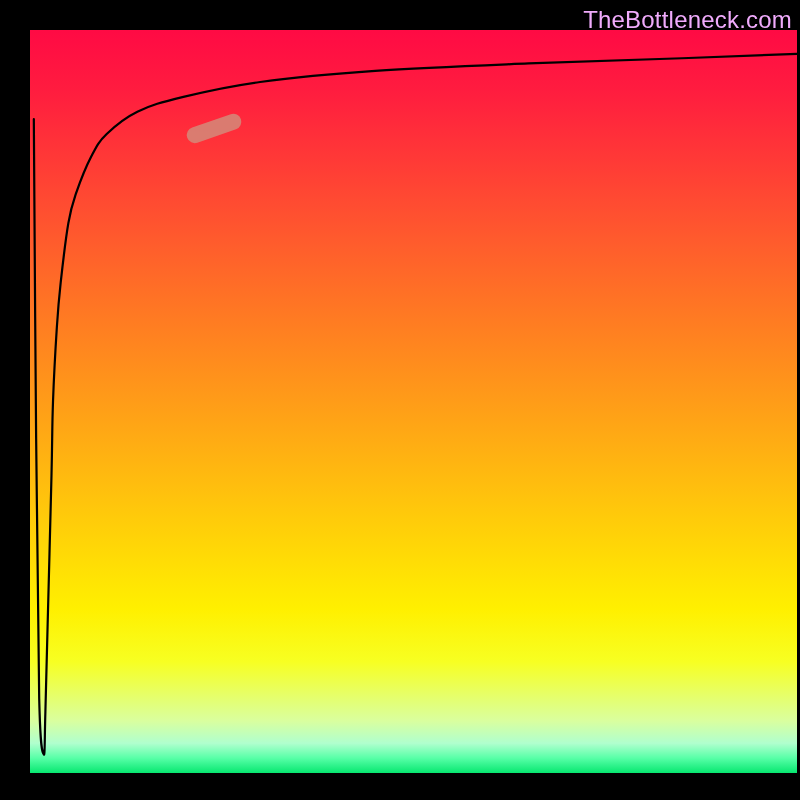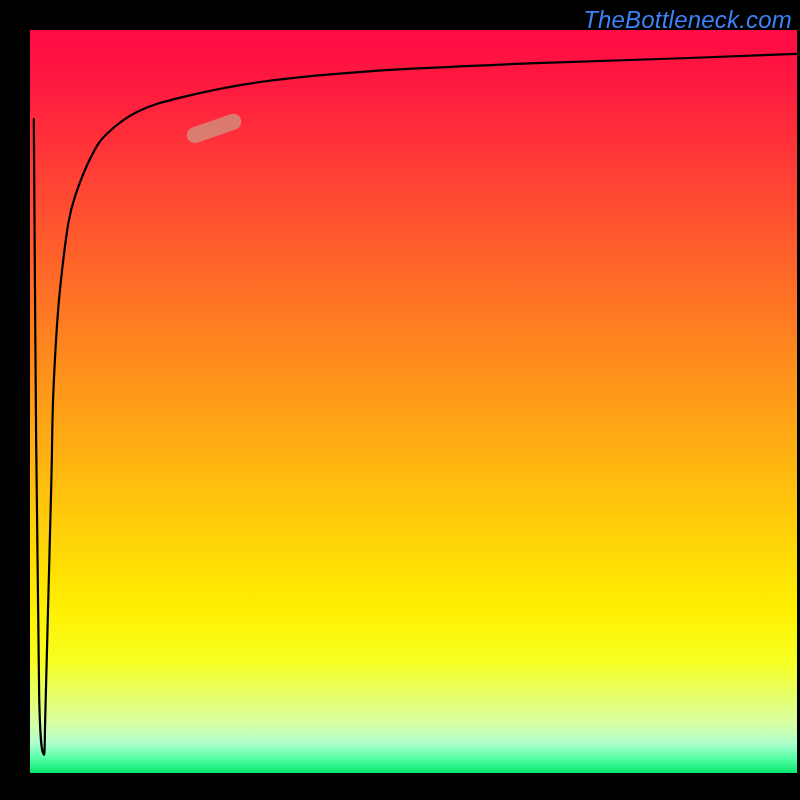--- a/index.html
+++ b/index.html
@@ -33,23 +33,22 @@
       #07e770 100%
     );
   }
   .watermark {
     position: absolute;
     top: 6px;
     right: 8px;
     font-family: Arial, Helvetica, sans-serif;
     font-size: 24px;
     font-weight: 400;
-    color: #3b82f6;
+    color: #f0abfc;
     letter-spacing: 0.2px;
-    font-style: italic;
   }
   svg.curve {
     position: absolute;
     left: 30px;
     top: 30px;
     width: 767px;
     height: 743px;
     overflow: visible;
     pointer-events: none;
   }

